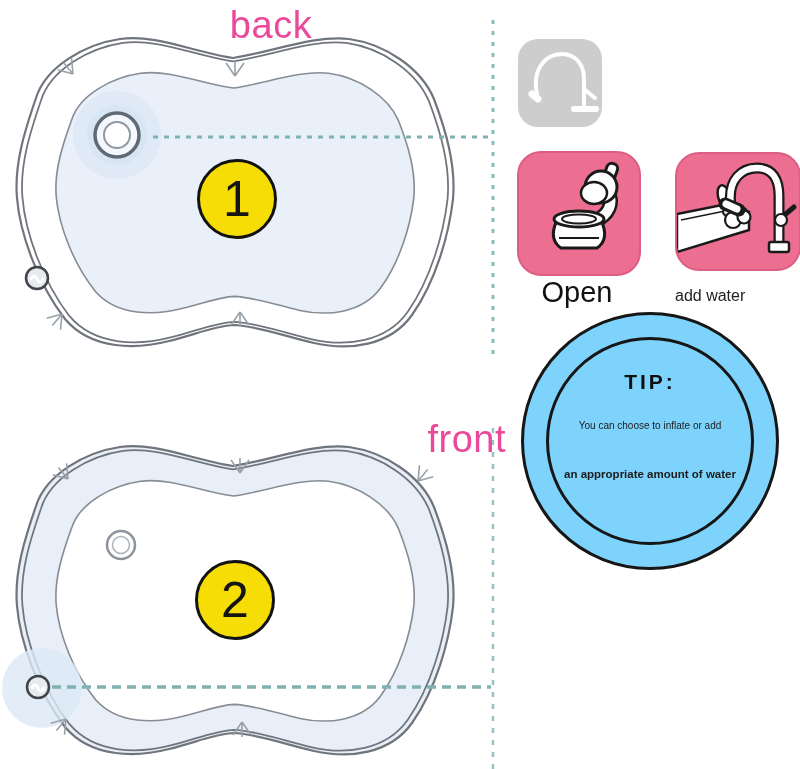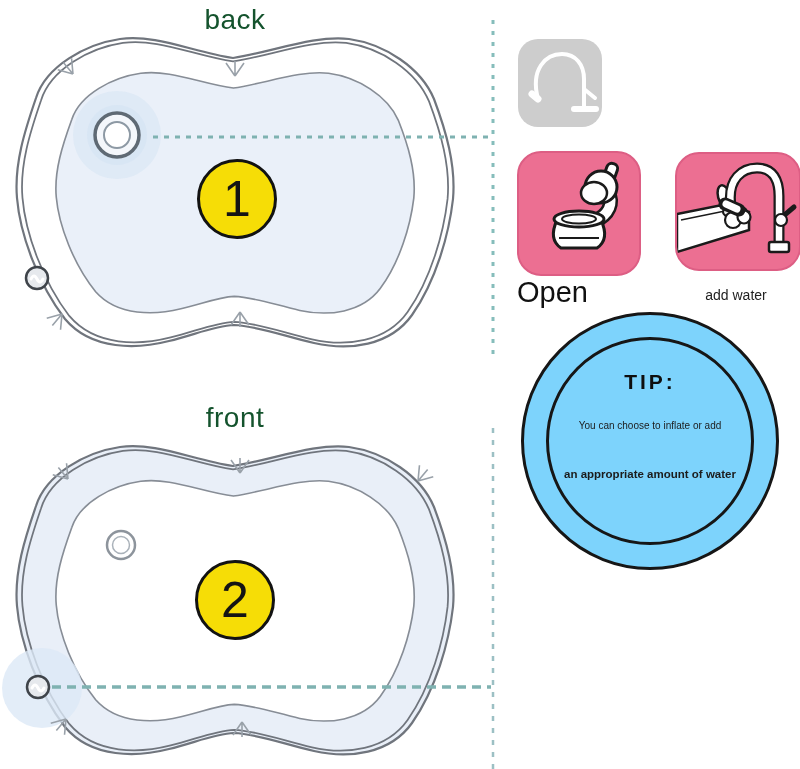--- a/index.html
+++ b/index.html
@@ -2,41 +2,41 @@
 <html><head>
 <meta charset="utf-8">
 <style>
   html,body{margin:0;padding:0;background:#fff;}
   .canvas{position:relative;width:800px;height:769px;background:#ffffff;overflow:hidden;
           font-family:"Liberation Sans",sans-serif;color:#222;}
   svg{display:block;}
   .scene{position:absolute;left:0;top:0;}
 
   .mat-label{position:absolute;left:0;width:470px;text-align:center;
-             font-size:28px;color:#14532d;letter-spacing:.5px;}
+             font-size:38px;color:#ec4899;letter-spacing:.5px;padding-left:36px;}
   .label-back{top:4px;}
-  .label-front{top:402px;}
+  .label-front{top:418px;text-align:right;}
 
   .badge{position:absolute;width:74px;height:74px;border-radius:50%;
          background:#f6dd06;border:3px solid #121212;display:flex;
          align-items:center;justify-content:center;font-size:50px;color:#141414;}
   .badge-1{left:197px;top:159px;}
   .badge-2{left:195px;top:560px;}
 
   .gray-card{position:absolute;left:518px;top:39px;width:84px;height:88px;
              border-radius:20px;background:#cdcdcd;}
   .pink-card{position:absolute;border-radius:24px;background:#ec6f92;
              border:2px solid #dd5e84;overflow:hidden;}
   .card-open{left:517px;top:151px;width:120px;height:121px;}
   .card-add{left:675px;top:152px;width:122px;height:115px;}
 
-  .open-label{position:absolute;left:517px;top:276px;width:120px;
+  .open-label{position:absolute;left:517px;top:276px;width:120px;text-align:center;
               font-size:29px;color:#111;}
-  .addwater-label{position:absolute;left:675px;top:287px;width:122px;text-align:center;
-              font-size:14px;color:#222;}
+  .addwater-label{position:absolute;left:675px;top:287px;width:122px;
+              font-size:16px;color:#222;}
 
   .tip-outer{position:absolute;left:521px;top:312px;width:252px;height:252px;
              border-radius:50%;background:#7dd3fc;border:3px solid #161616;}
   .tip-inner{position:absolute;left:22px;top:22px;right:22px;bottom:22px;
              border-radius:50%;border:3px solid #161616;text-align:center;}
   .tip-heading{margin-top:30px;font-size:21px;font-weight:bold;letter-spacing:3px;color:#0e0e0e;}
   .tip-line1{margin-top:26px;font-size:10px;color:#1c1c1c;}
   .tip-line2{margin-top:37px;font-size:11.5px;color:#1c1c1c;font-weight:bold;}
 </style>
 </head>

